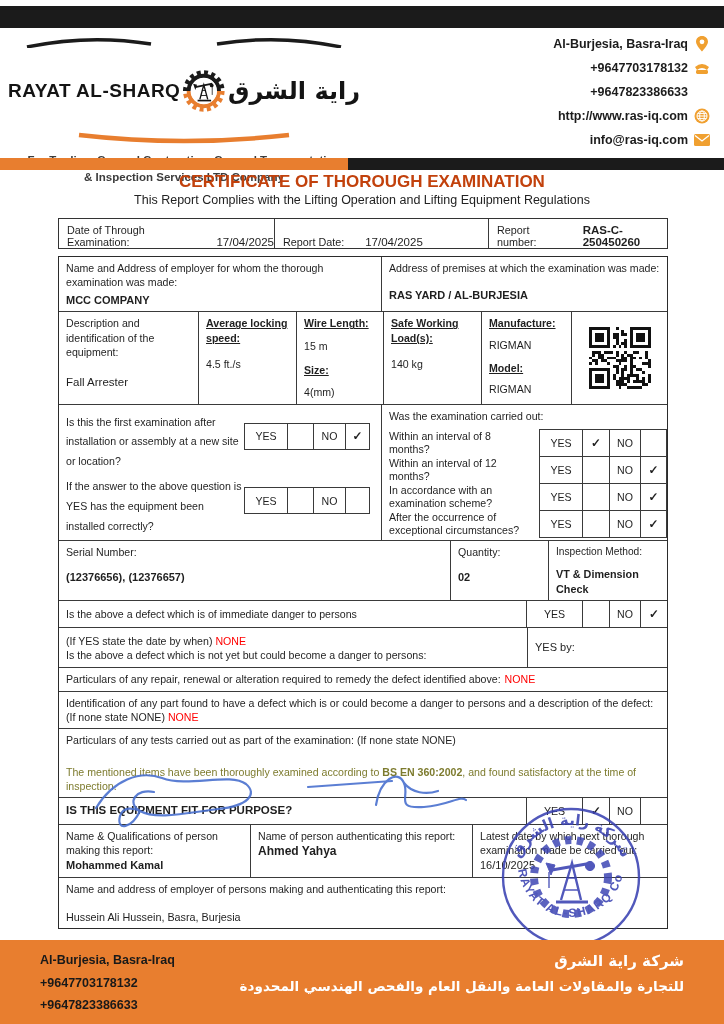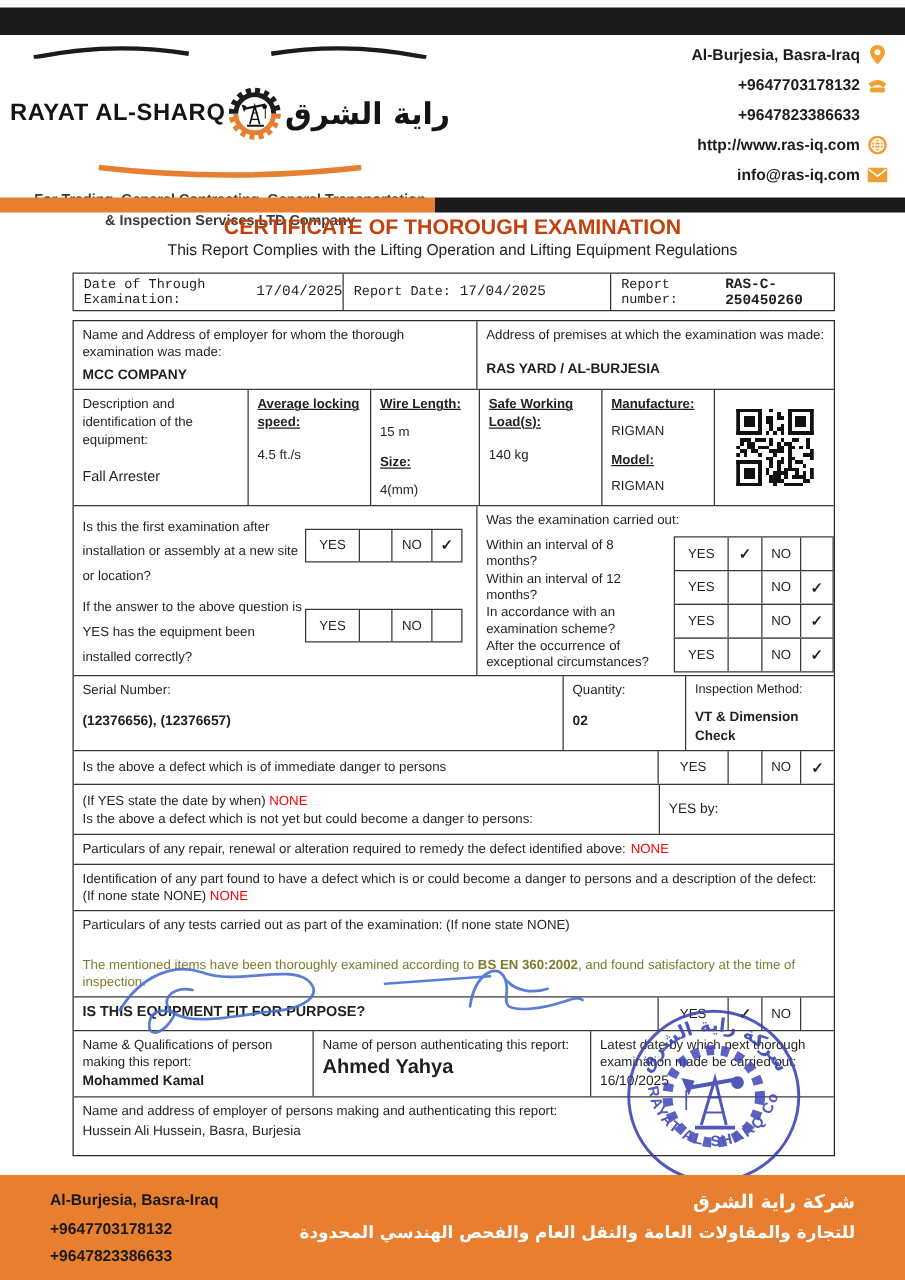--- a/index.html
+++ b/index.html
@@ -20,21 +20,21 @@
   .divider{position:absolute;top:158px;left:0;width:100%;height:12px;display:flex;}
   .divider .o{width:348px;background:#E87E2F;}
   .divider .b{flex:1;background:#1b1b1b;}
   
   .doc-title{position:absolute;top:172px;left:0;width:100%;text-align:center;
              font-size:17px;font-weight:bold;color:#c2410c;}
   .doc-sub{position:absolute;top:193px;left:0;width:100%;text-align:center;font-size:12.5px;color:#222;}
   
   .meta{position:absolute;top:218px;left:58px;width:610px;height:31px;border:1.4px solid #333;
         display:grid;grid-template-columns:215px 214px 1fr;font-size:10.8px;box-sizing:border-box;}
-  .meta>div{display:flex;align-items:center;padding-left:8px;gap:7px;font-family:Liberation Mono, monospace;}
+  .meta>div{display:flex;align-items:flex-end;padding-left:8px;gap:21px;}
   .meta .v{font-size:11.5px;}
   
   .tbl{position:absolute;top:256px;left:58px;width:610px;border:1.4px solid #2b2b2b;box-sizing:border-box;
        font-size:10.6px;line-height:1.35;}
   .row{box-sizing:border-box;}
   .row + .row{border-top:1px solid #3a3a3a;}
   .bl{border-left:1px solid #3a3a3a;box-sizing:border-box;}
   .cell{padding:4px 7px;box-sizing:border-box;}
   .b{font-weight:bold;}
   .u{text-decoration:underline;}
@@ -495,31 +495,31 @@
       </div>
     </div>
 
     <div class="row rowK">
       <div class="cell">
         <div>Name &amp; Qualifications of person making this report:</div>
         <div class="b" style="font-size:11px;">Mohammed Kamal</div>
       </div>
       <div class="cell bl">
         <div>Name of person authenticating this report:</div>
-        <div class="b" style="font-size:16px;">Ahmed Yahya</div>
+        <div class="b" style="font-size:12px;">Ahmed Yahya</div>
       </div>
       <div class="cell bl">
         <div>Latest date by which next thorough examination made be carried out:</div>
         <div style="font-size:11px;">16/10/2025</div>
       </div>
     </div>
 
     <div class="row rowL cell">
       <div>Name and address of employer of persons making and authenticating this report:</div>
-      <div style="margin-top:2px;font-size:10.8px;">Hussein Ali Hussein, Basra, Burjesia</div>
+      <div style="margin-top:14px;font-size:10.8px;">Hussein Ali Hussein, Basra, Burjesia</div>
     </div>
   </div>
 
   <svg class="sig" style="left:78px;top:758px;" width="195" height="78" viewBox="0 0 195 78">
     <g stroke="#4a71cf" stroke-width="2.2" fill="none" opacity="0.9" stroke-linecap="round">
       <path d="M18,50 C35,22 62,12 84,20 C110,30 152,14 168,26 C180,36 170,48 140,51 C108,55 78,62 62,53 C48,45 58,30 76,34"></path>
       <path d="M62,53 C54,70 38,74 42,58 C45,48 56,50 62,53"></path>
     </g>
   </svg>
   <svg class="sig" style="left:300px;top:765px;" width="175" height="58" viewBox="0 0 175 58">

